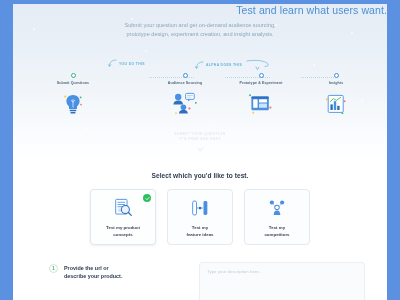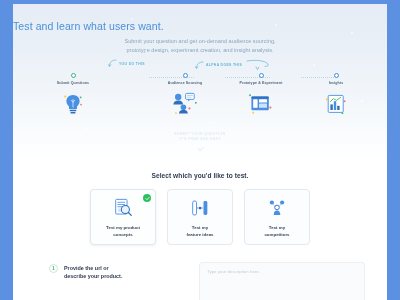--- a/index.html
+++ b/index.html
@@ -39,26 +39,25 @@
     overflow: hidden;
   }
   .speck {
     position: absolute;
     background: #ffffff;
     opacity: .75;
     border-radius: 1px;
   }
 
   .hero-title {
-    text-align: left;
+    text-align: right;
     color: #4a90d9;
     font-size: 10.5px;
     letter-spacing: .1px;
     margin: 0;
-    padding-top: 16px;
     font-weight: 400;
   }
   .hero-sub {
     text-align: center;
     color: #8ca7bf;
     font-size: 5.6px;
     line-height: 9px;
     margin: 5px 0 0 0;
     padding: 0 56px;
     font-weight: 400;

